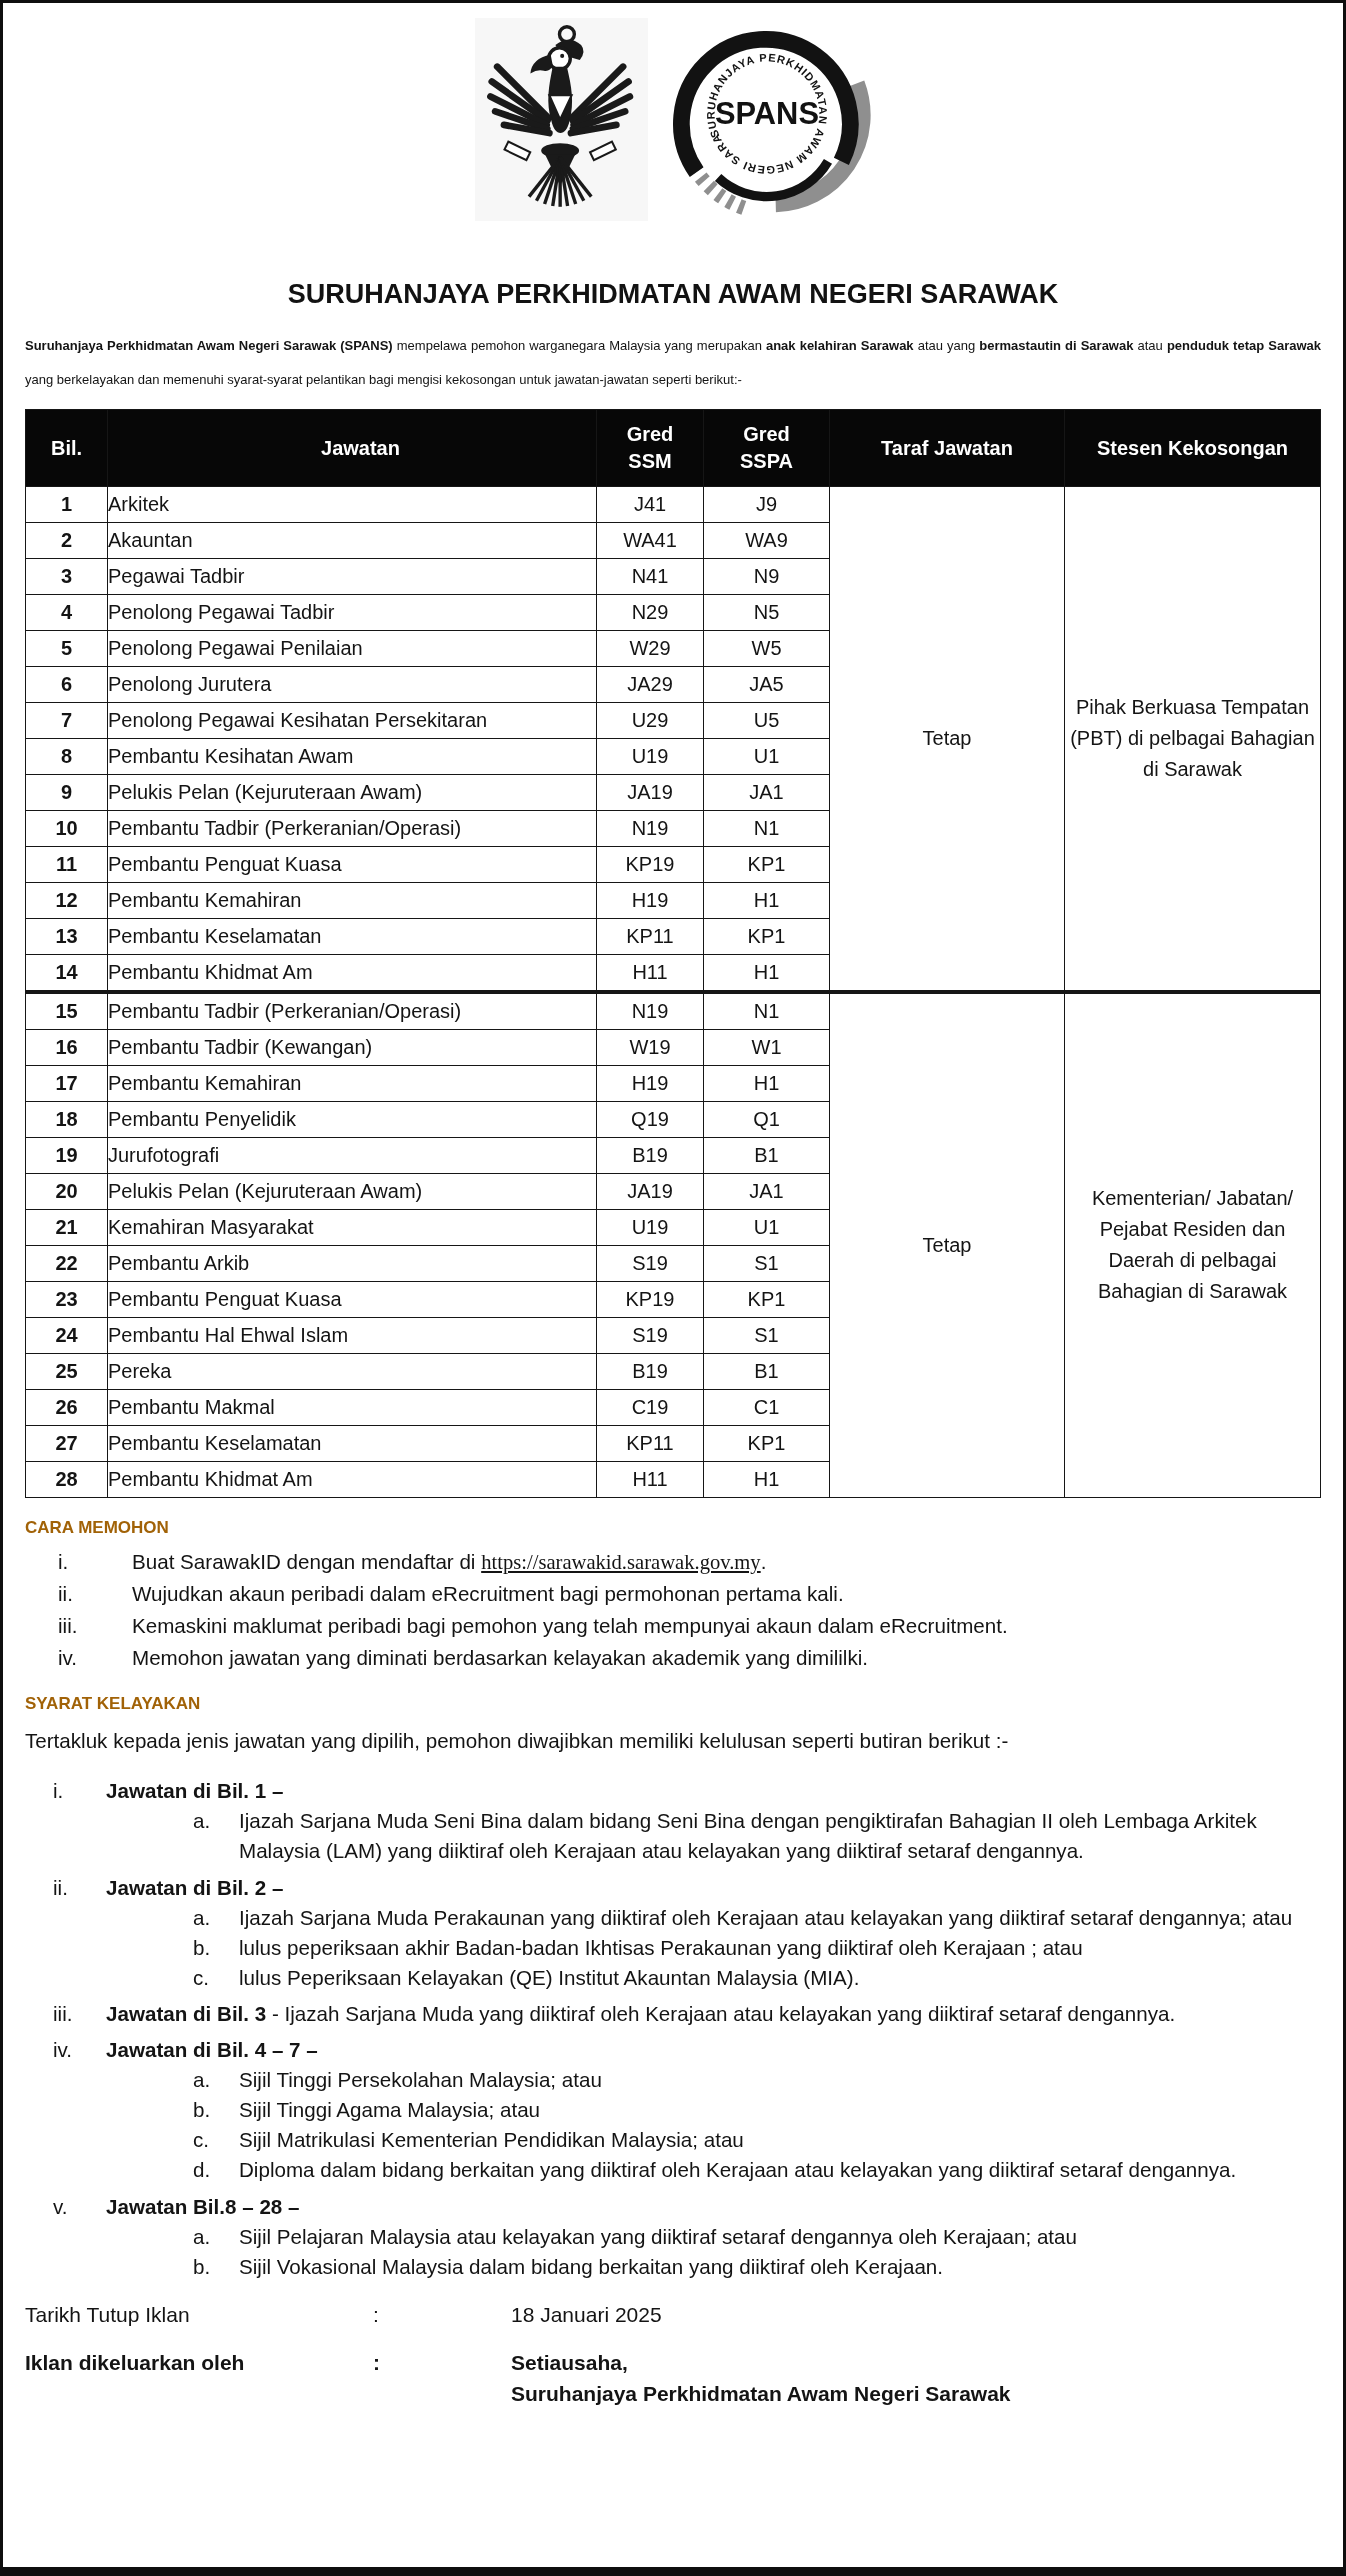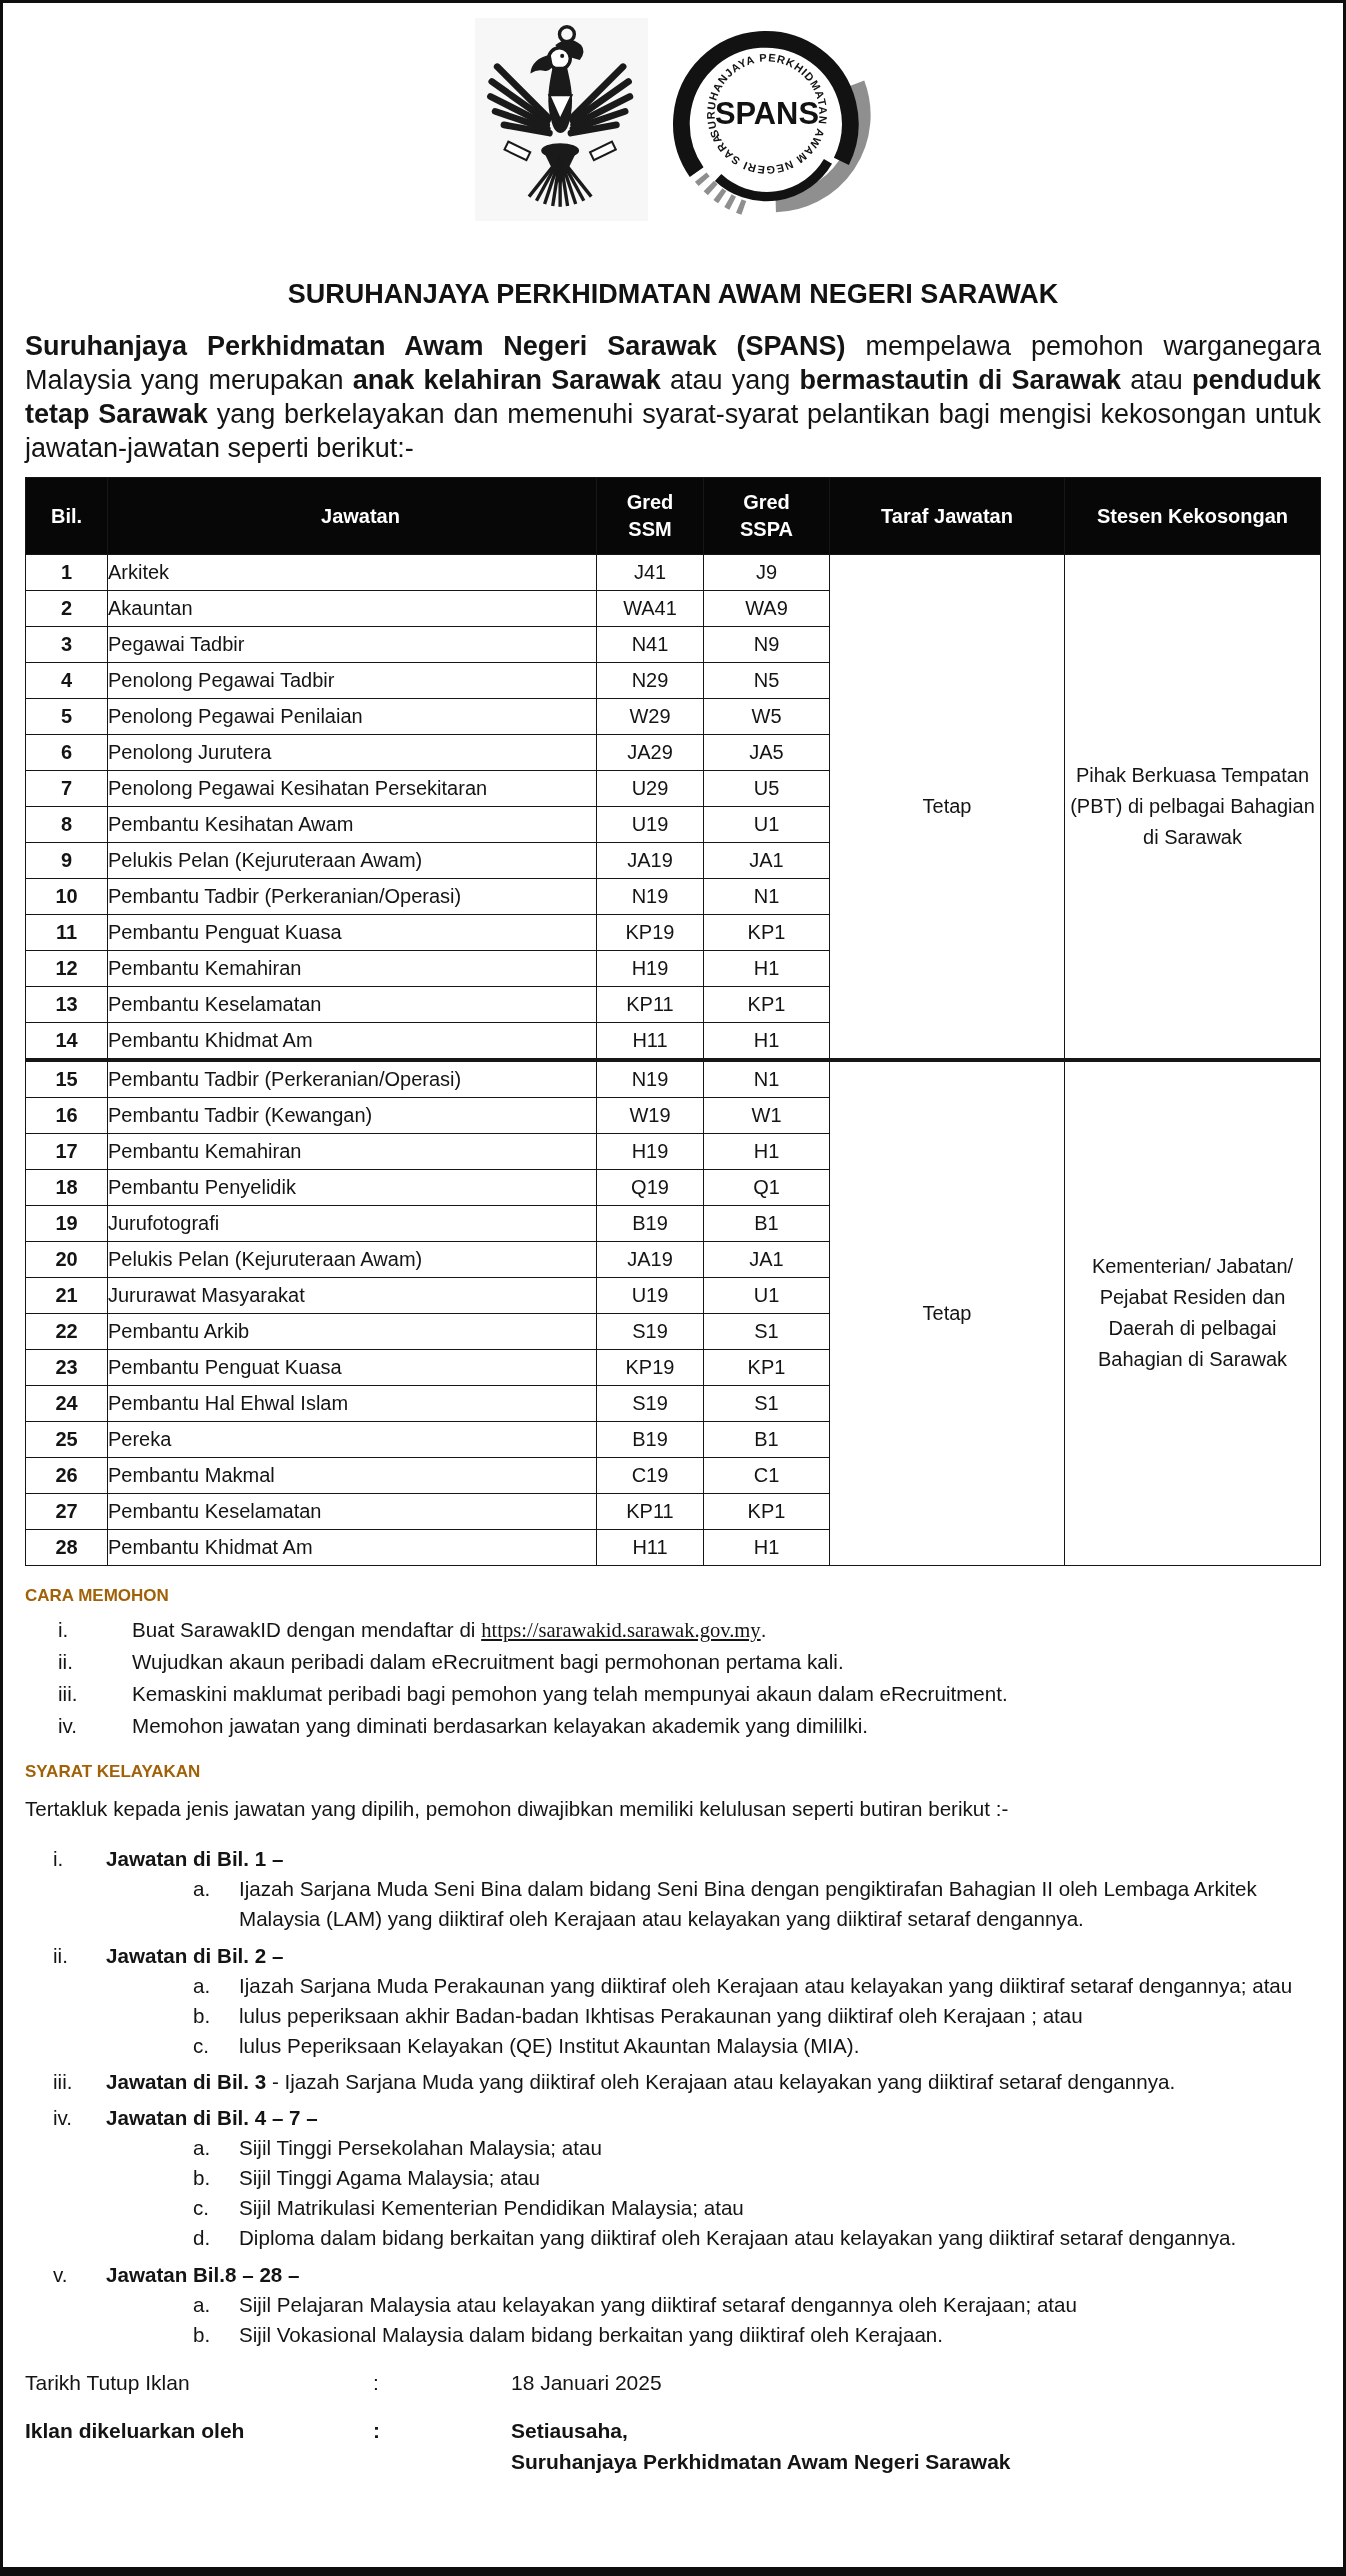--- a/index.html
+++ b/index.html
@@ -15,21 +15,21 @@
     font-family:"Liberation Sans","DejaVu Sans",sans-serif;
     color:#141414;
   }
   
   .logos{display:flex;justify-content:center;align-items:flex-start;gap:14px;margin-top:15.4px;height:204px;}
   .crest-box{width:173px;height:203px;background:#f7f7f7;}
   .spans-box{width:210px;height:201px;}
   
   .title{margin:19.6px 0 0;text-align:center;font-size:27px;line-height:35px;font-weight:bold;color:#121212;}
   
-  .intro{margin:17px 0 12px;font-size:27px;line-height:34px;text-align:justify;}
+  .intro{margin:17px 0 12px;font-size:13px;line-height:34px;text-align:justify;}
   .intro b{font-weight:bold;}
   
   table.vac{border-collapse:collapse;width:100%;margin-top:5.6px;font-size:20px;table-layout:fixed;}
   table.vac th,table.vac td{border:1.7px solid #161616;}
   table.vac thead th{
     background:#070707;color:#ffffff;height:74px;
     font-size:20px;font-weight:bold;white-space:pre-line;
     vertical-align:middle;text-align:center;line-height:26.6px;
   }
   table.vac thead th.h-jaw{text-align:center;padding-left:18px;}
@@ -287,21 +287,21 @@
           <td class="c-sspa">B1</td>
         </tr>
         <tr>
           <td class="c-bil">20</td>
           <td class="c-jaw">Pelukis Pelan (Kejuruteraan Awam)</td>
           <td class="c-ssm">JA19</td>
           <td class="c-sspa">JA1</td>
         </tr>
         <tr>
           <td class="c-bil">21</td>
-          <td class="c-jaw">Jururawat Masyarakat</td>
+          <td class="c-jaw">Kemahiran Masyarakat</td>
           <td class="c-ssm">U19</td>
           <td class="c-sspa">U1</td>
         </tr>
         <tr>
           <td class="c-bil">22</td>
           <td class="c-jaw">Pembantu Arkib</td>
           <td class="c-ssm">S19</td>
           <td class="c-sspa">S1</td>
         </tr>
         <tr>

